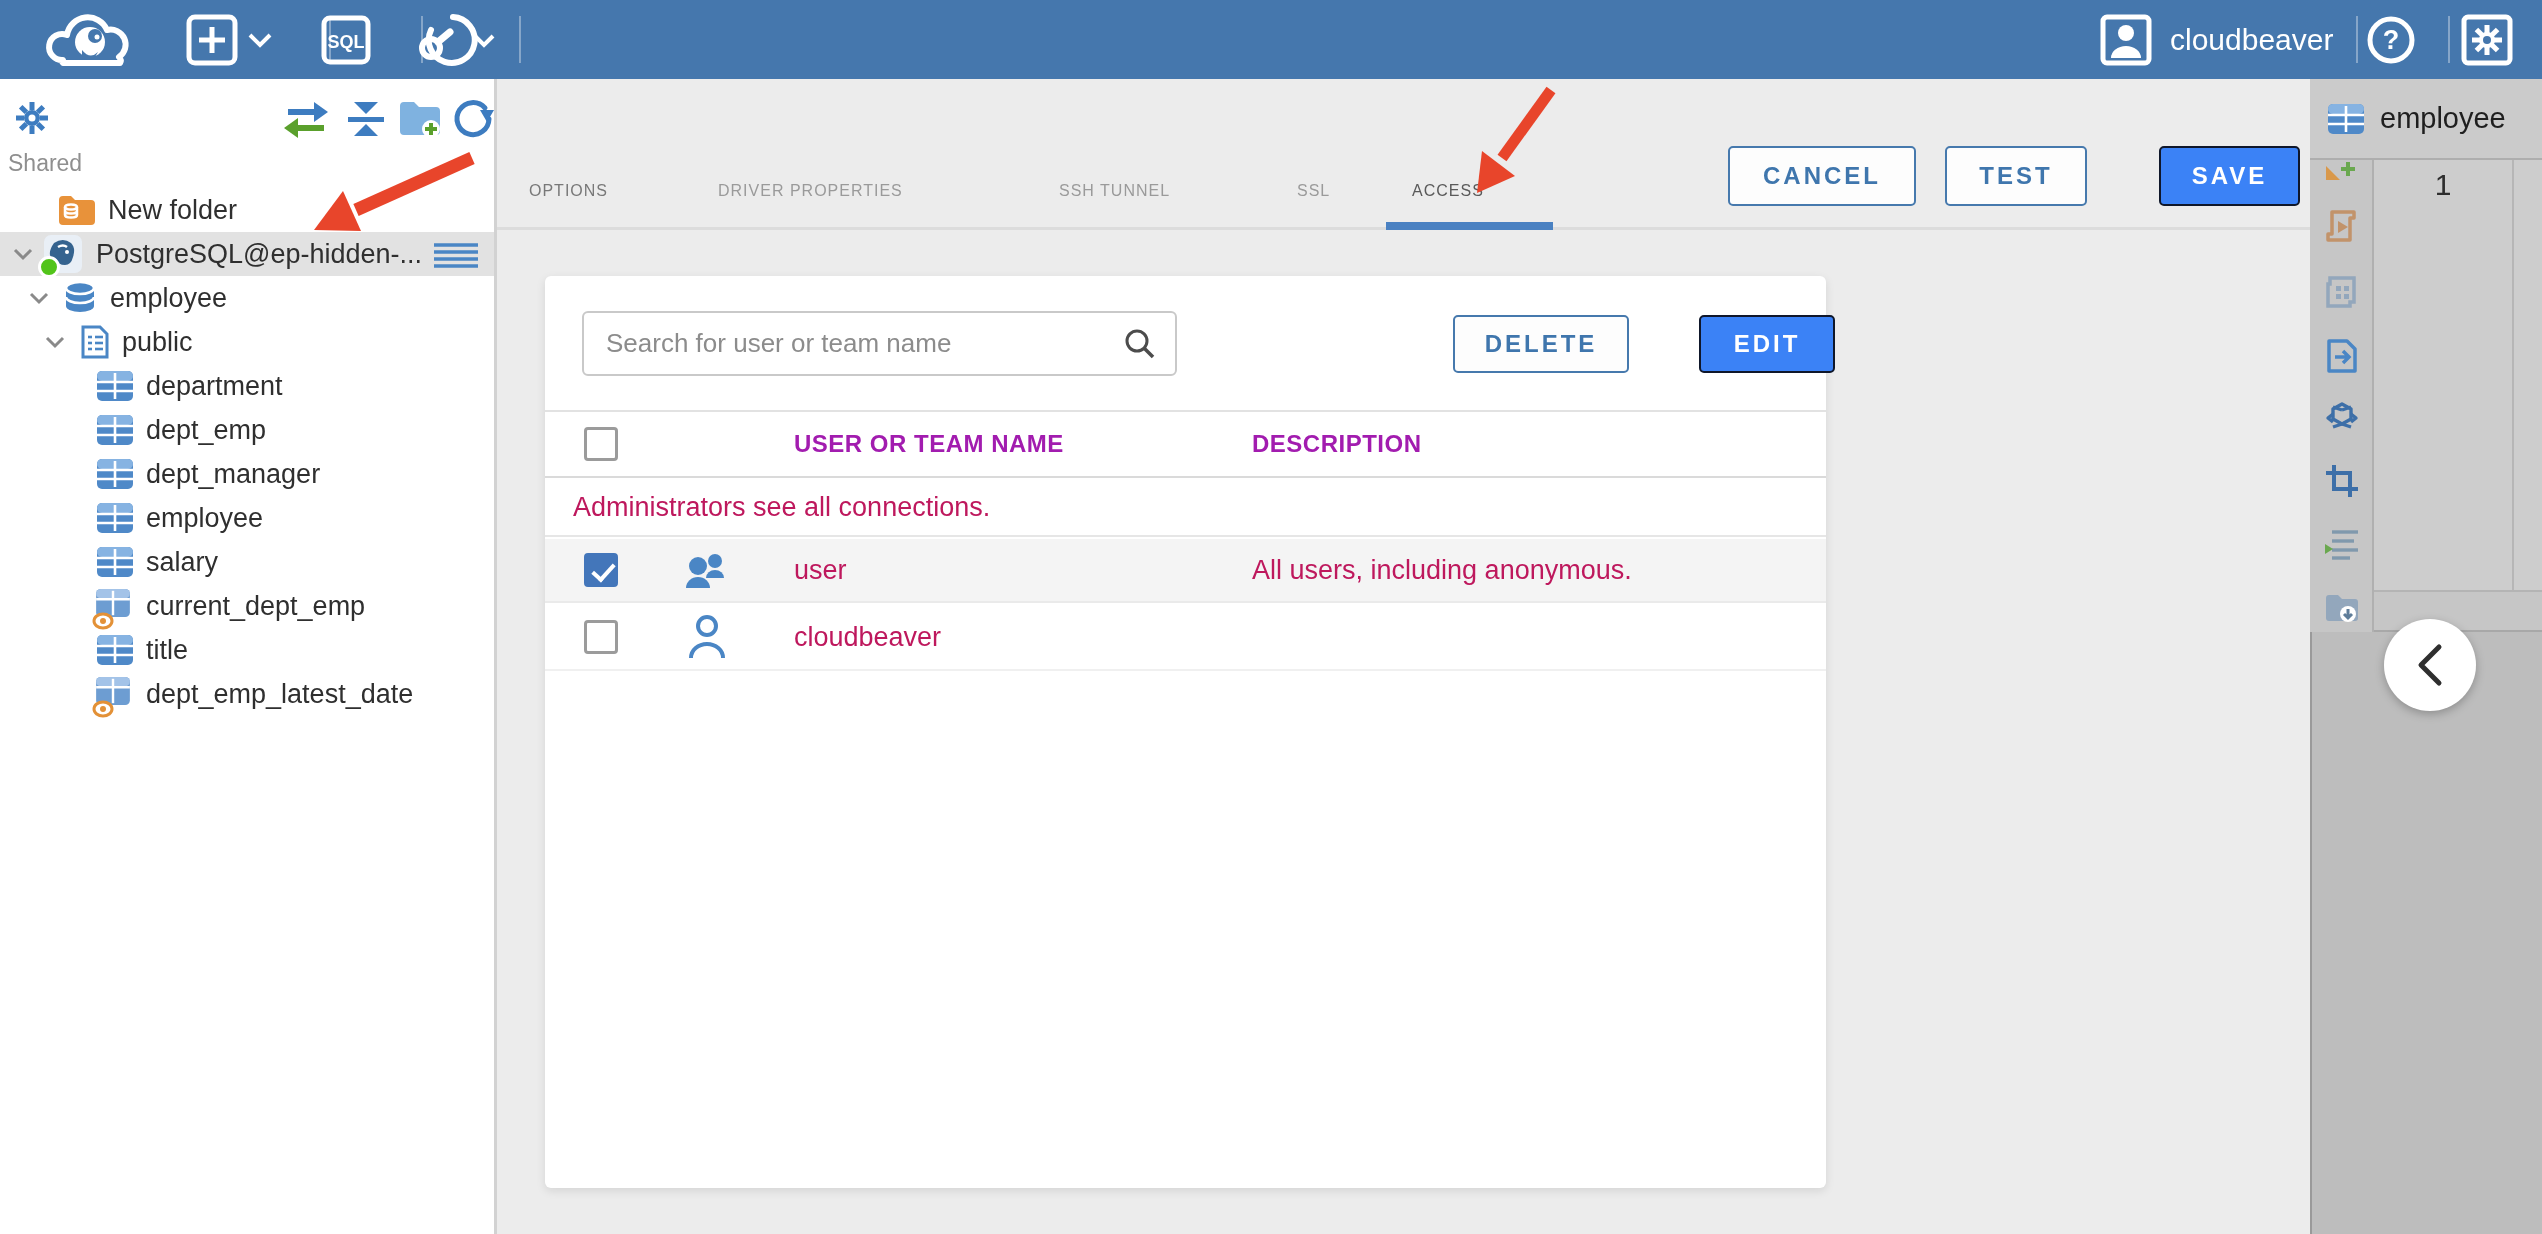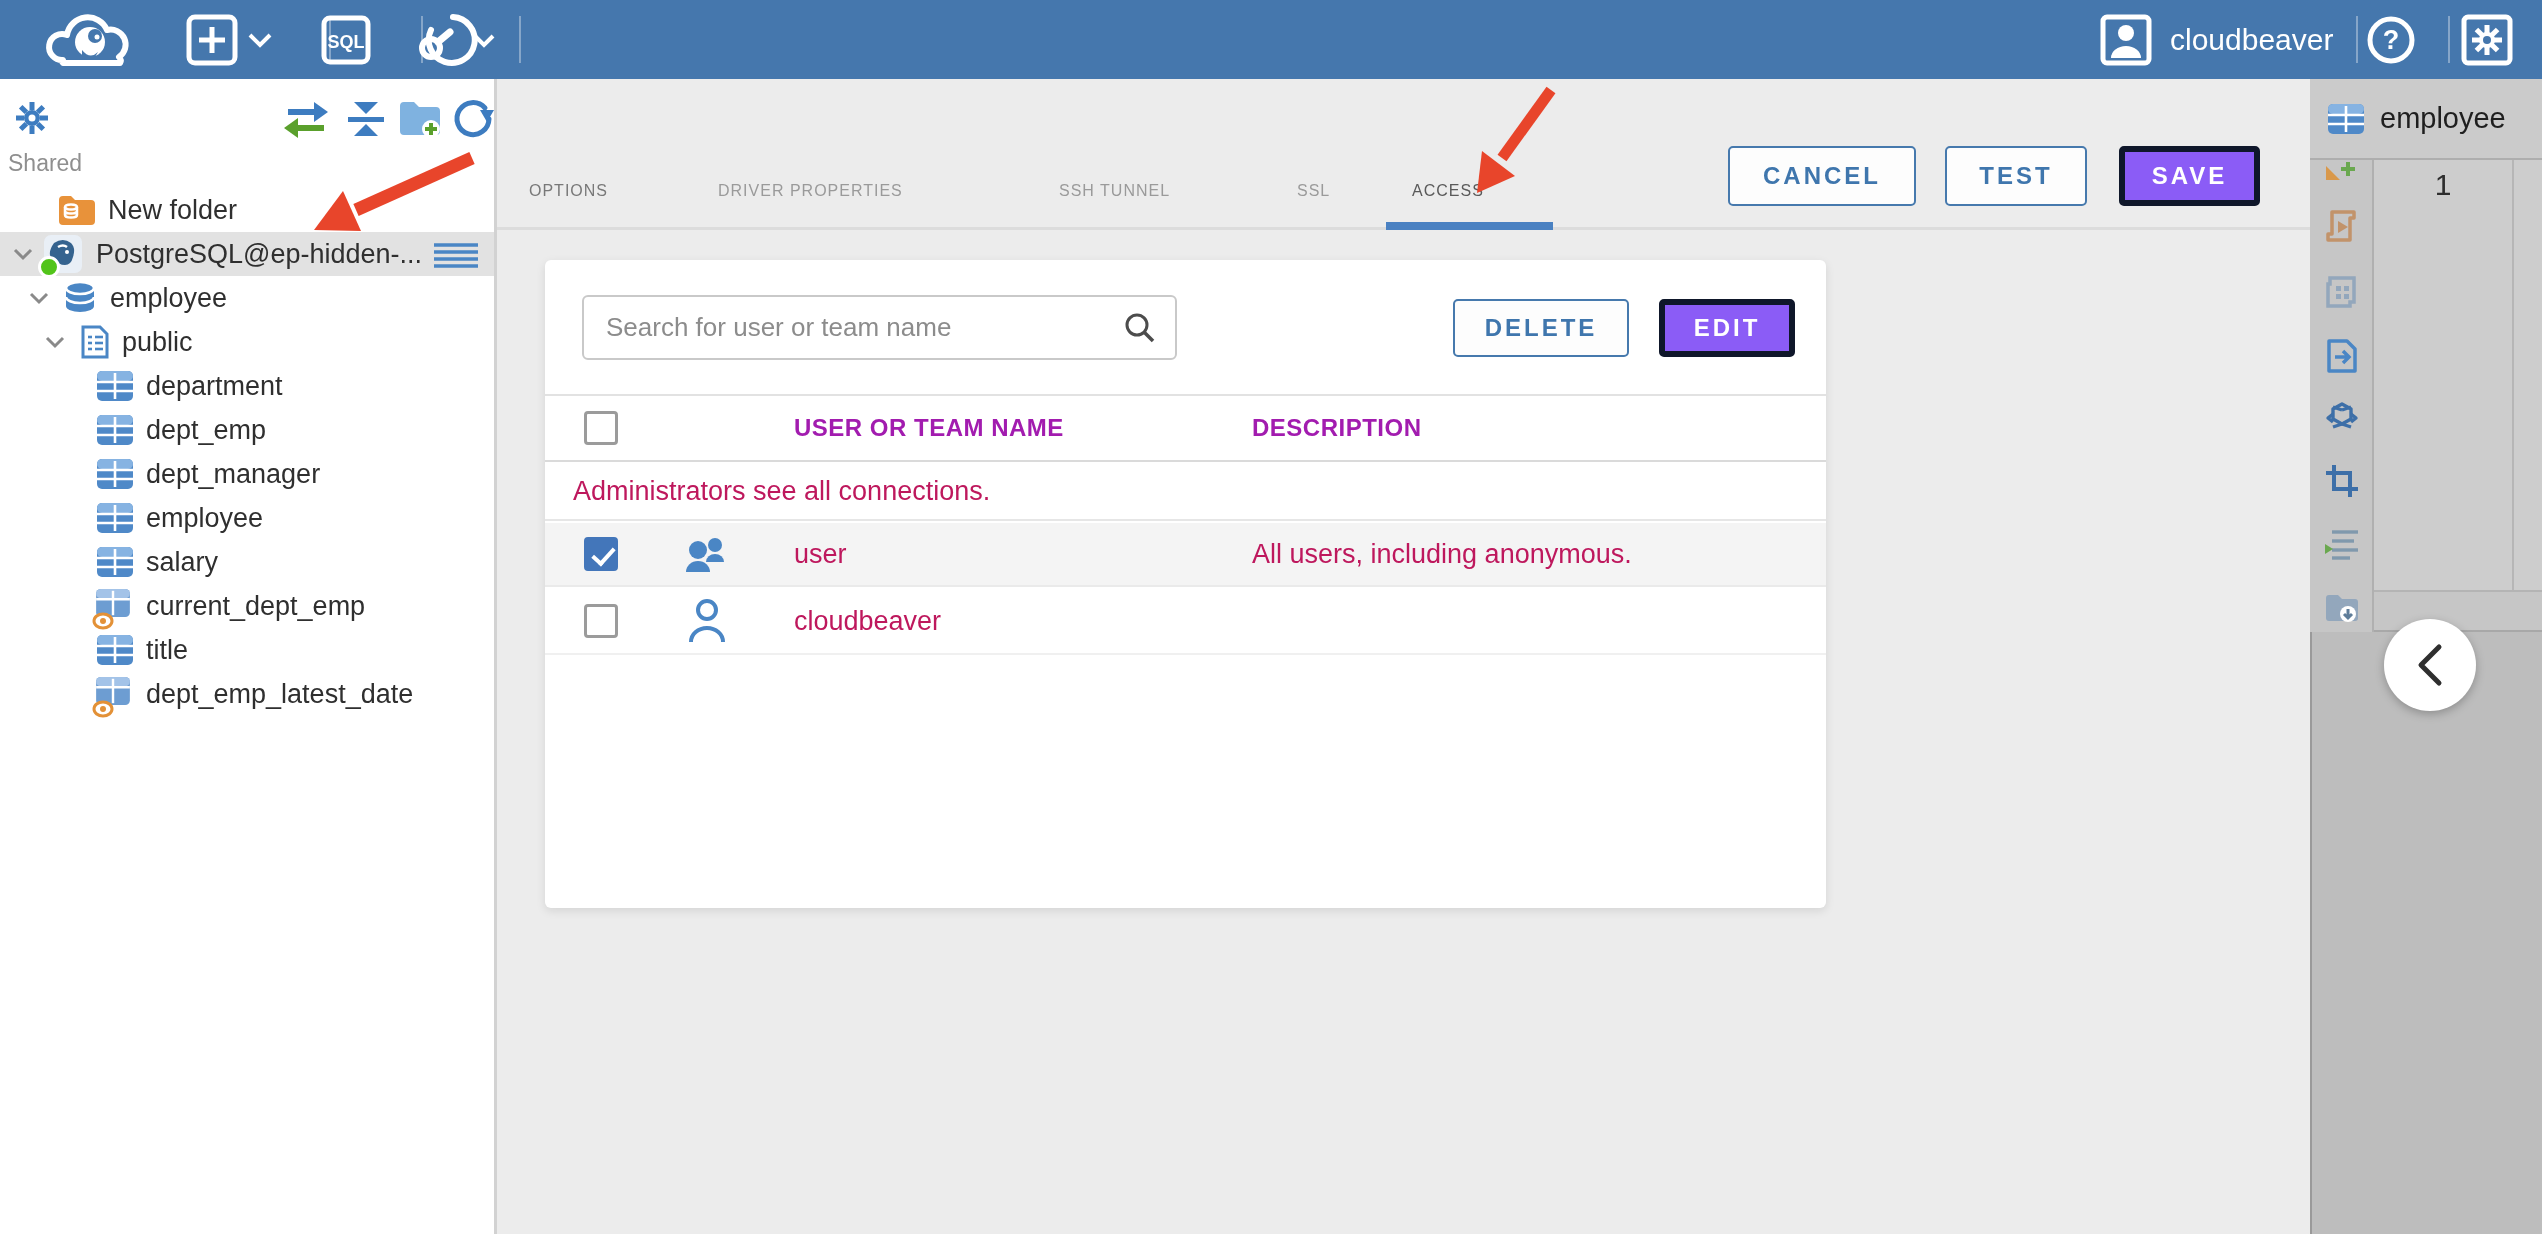--- a/index.html
+++ b/index.html
@@ -28,24 +28,24 @@
   .main-bg{position:absolute;left:497px;top:79px;width:1813px;height:1155px;background:#ececec;}
   .tabbar-line{position:absolute;left:497px;top:227px;width:1813px;height:3px;background:#dcdcdc;}
   .tab{position:absolute;top:182px;font-size:16px;letter-spacing:1px;color:#9a9a9a;cursor:pointer;}
   .tab.first{color:#787878;}
   .tab.active{color:#5a5a5a;}
   .tab-underline{position:absolute;left:1386px;top:222px;width:167px;height:8px;background:#4a81c2;}
 
   .btn{display:flex;align-items:center;justify-content:center;box-sizing:border-box;
        font-size:24px;font-weight:bold;letter-spacing:3px;border-radius:5px;cursor:pointer;}
   .btn-outline{background:#fdfdfd;border:2px solid #4679ad;color:#3f76ad;}
-  .btn-solid{background:#8b5cf6;border:6px solid #0f172a;color:#ffffff;}
+  .btn-solid{background:#3b82f6;border:2px solid #0f172a;color:#ffffff;margin-left:40px;}
 
   
-  .card{position:absolute;left:545px;top:260px;width:1281px;height:648px;background:#ffffff;
+  .card{position:absolute;left:545px;top:276px;width:1281px;height:912px;background:#ffffff;
         border-radius:6px;box-shadow:0 3px 10px rgba(0,0,0,.10);}
   .search-wrap{position:absolute;left:37px;top:35px;width:595px;height:65px;box-sizing:border-box;
         border:2px solid #c9c9c9;border-radius:6px;background:#fff;display:flex;align-items:center;}
   .search-wrap input{flex:1;border:none;outline:none;font-family:"Liberation Sans",sans-serif;
         font-size:26px;color:#444;padding:0 10px 0 22px;background:transparent;}
   .search-wrap input::placeholder{color:#8c8c8c;}
   .search-icon{margin-right:18px;flex:0 0 auto;}
 
   .thead{position:absolute;left:0;top:134px;width:1281px;height:68px;box-sizing:border-box;
          border-top:2px solid #e2e2e2;border-bottom:2px solid #dadada;display:flex;align-items:center;}

